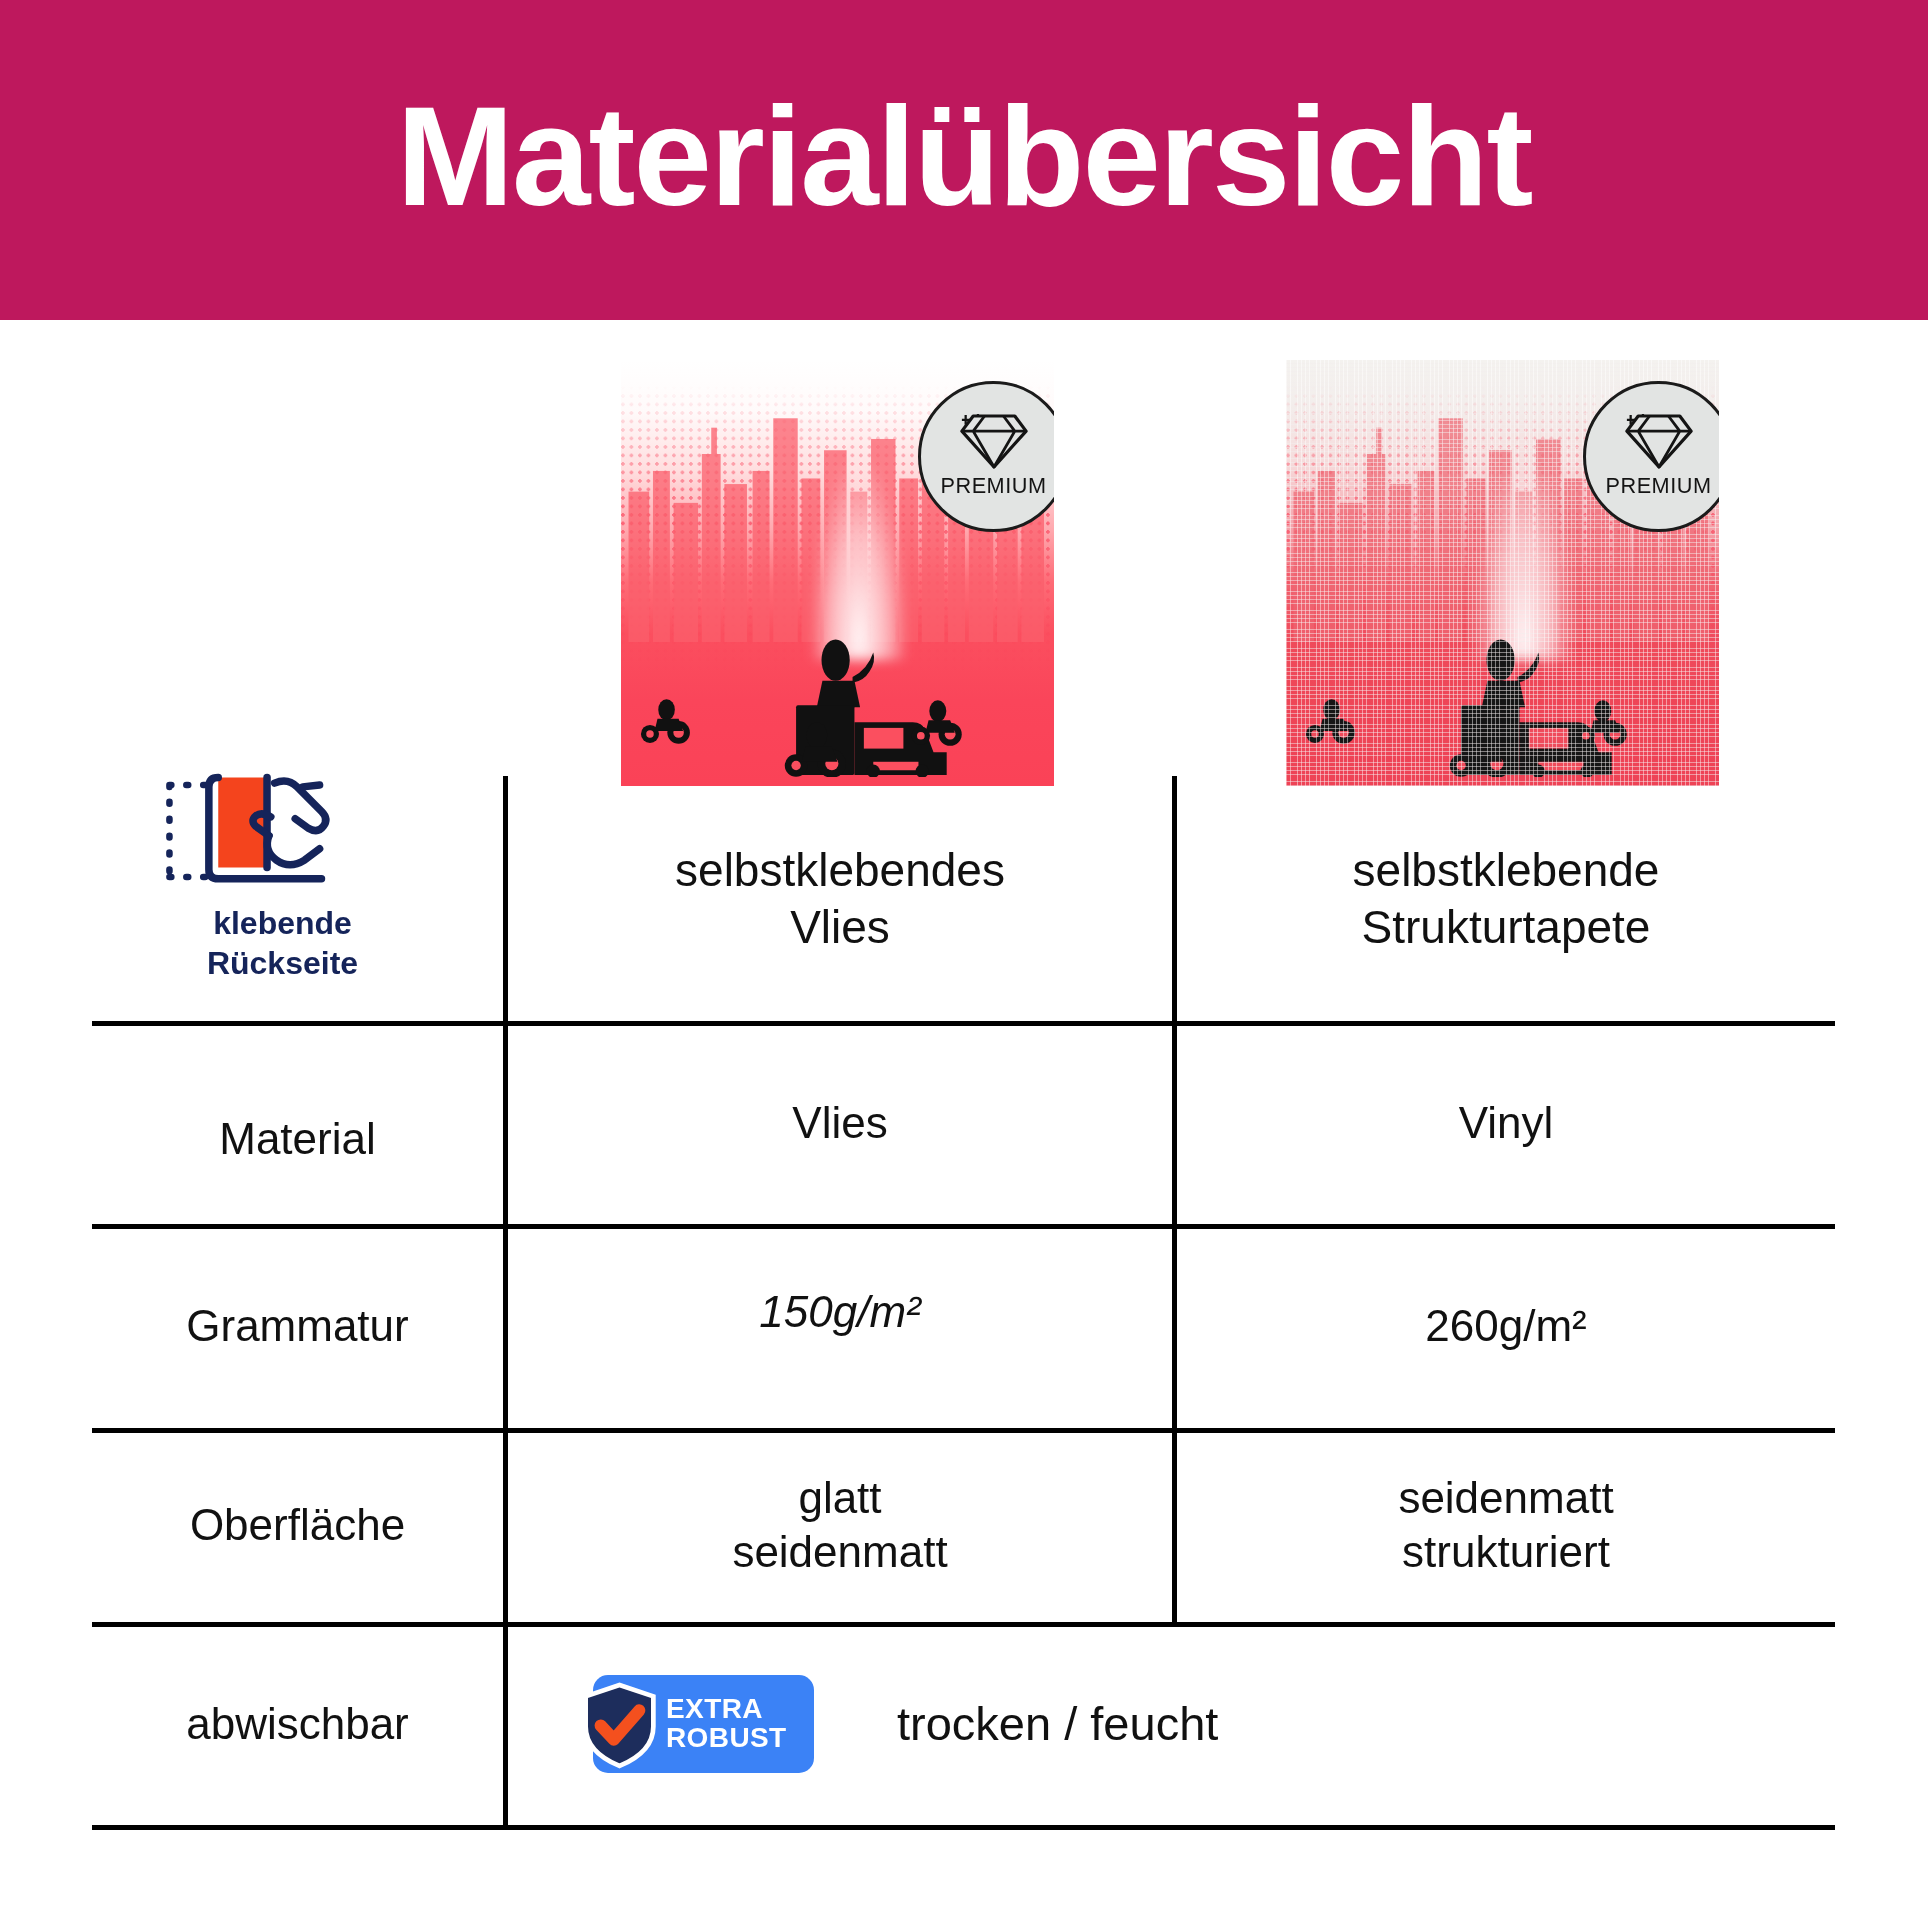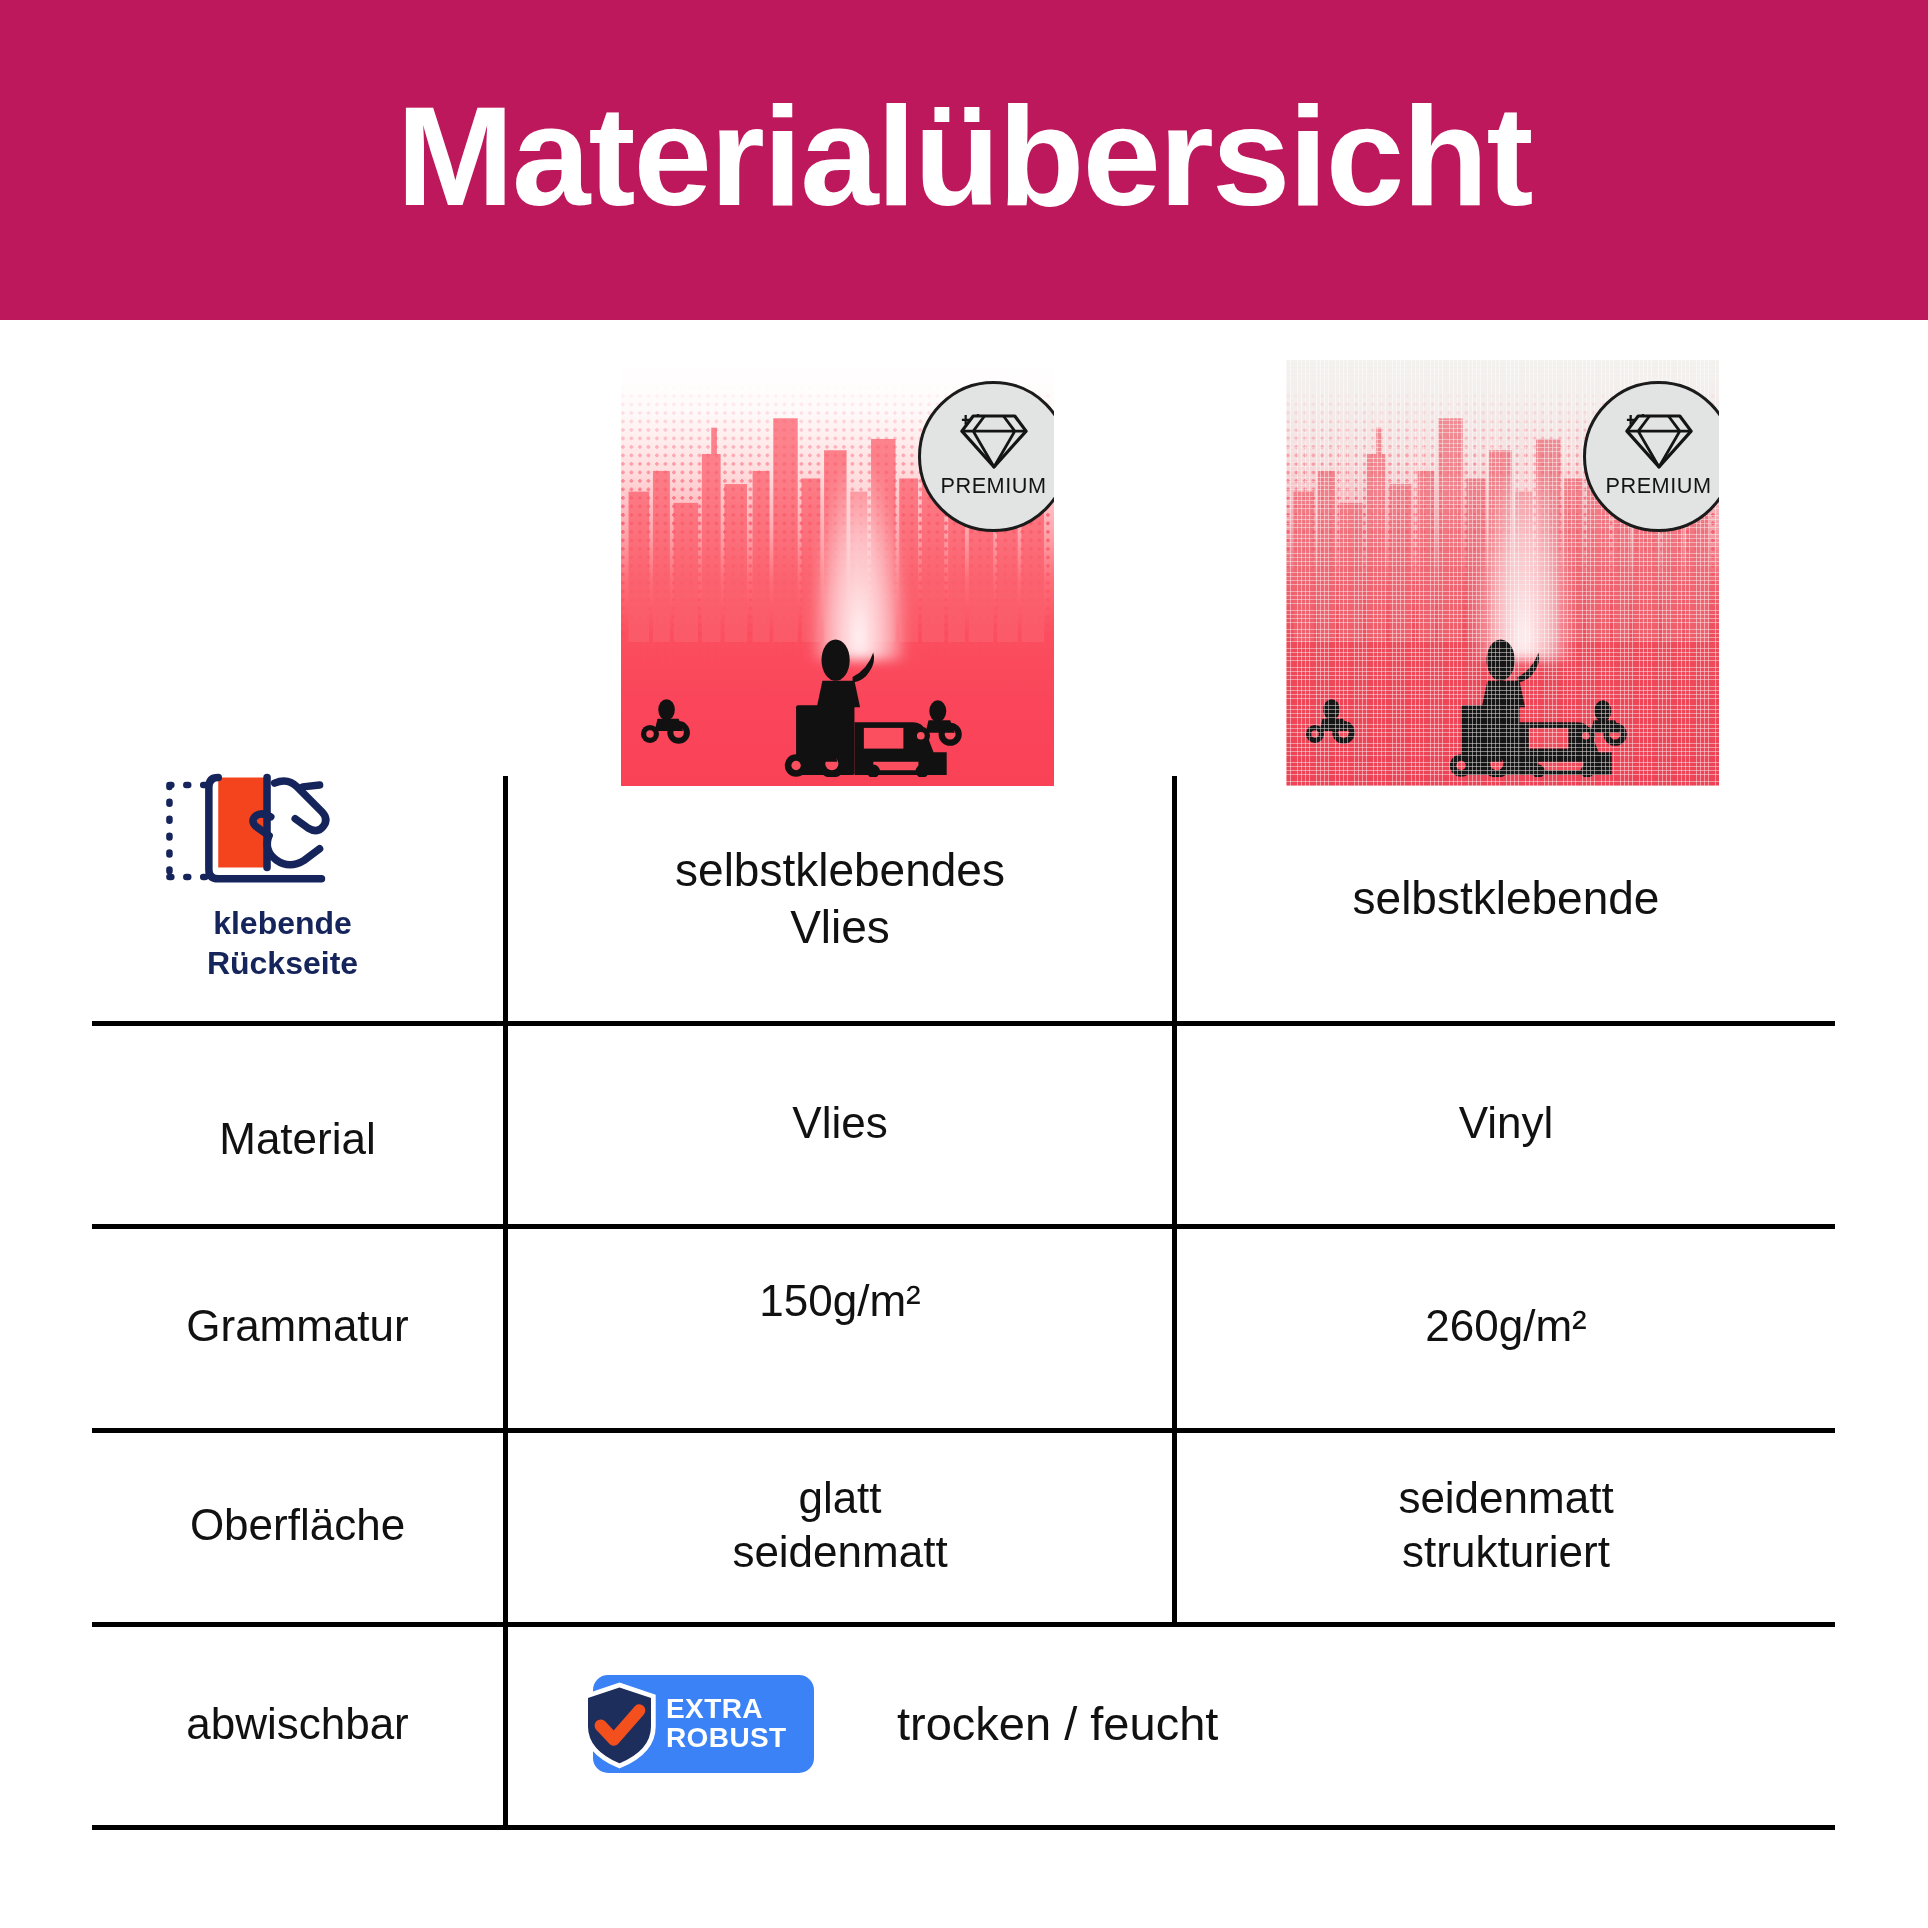--- a/index.html
+++ b/index.html
@@ -358,41 +358,42 @@
   <div class="head-vline vline-2"></div>
   <div class="head-cell head-a">
     <div>
       <div>selbstklebendes</div>
       <div>Vlies</div>
     </div>
   </div>
   <div class="head-cell head-b">
     <div>
       <div>selbstklebende</div>
+      <div>Strukturtapete</div>
     </div>
   </div>
 </div>
 
 <div class="table">
 
   <div class="hline" style="top:0px;"></div>
   <div class="hline" style="top:203px;"></div>
   <div class="hline" style="top:407px;"></div>
   <div class="hline" style="top:601px;"></div>
   <div class="hline" style="top:804px;"></div>
 
   <div class="vline vline-1" style="top:0px;height:804px;"></div>
   <div class="vline vline-2" style="top:0px;height:601px;"></div>
 
   <div class="cell cell-label" style="top:0px;height:236px;">Material</div>
   <div class="cell cell-a" style="top:0px;height:203px;">Vlies</div>
   <div class="cell cell-b" style="top:0px;height:203px;">Vinyl</div>
 
   <div class="cell cell-label" style="top:203px;height:203px;">Grammatur</div>
-  <div class="cell cell-a" style="top:207px;height:145px;">150g/m²</div>
+  <div class="cell cell-a" style="top:218px;height:145px;font-style:italic;">150g/m²</div>
   <div class="cell cell-b" style="top:203px;height:203px;">260g/m²</div>
 
   <div class="cell cell-label" style="top:407px;height:194px;">Oberfläche</div>
   <div class="cell cell-a" style="top:407px;height:194px;">
     <div>
       <div>glatt</div>
       <div>seidenmatt</div>
     </div>
   </div>
   <div class="cell cell-b" style="top:407px;height:194px;">

